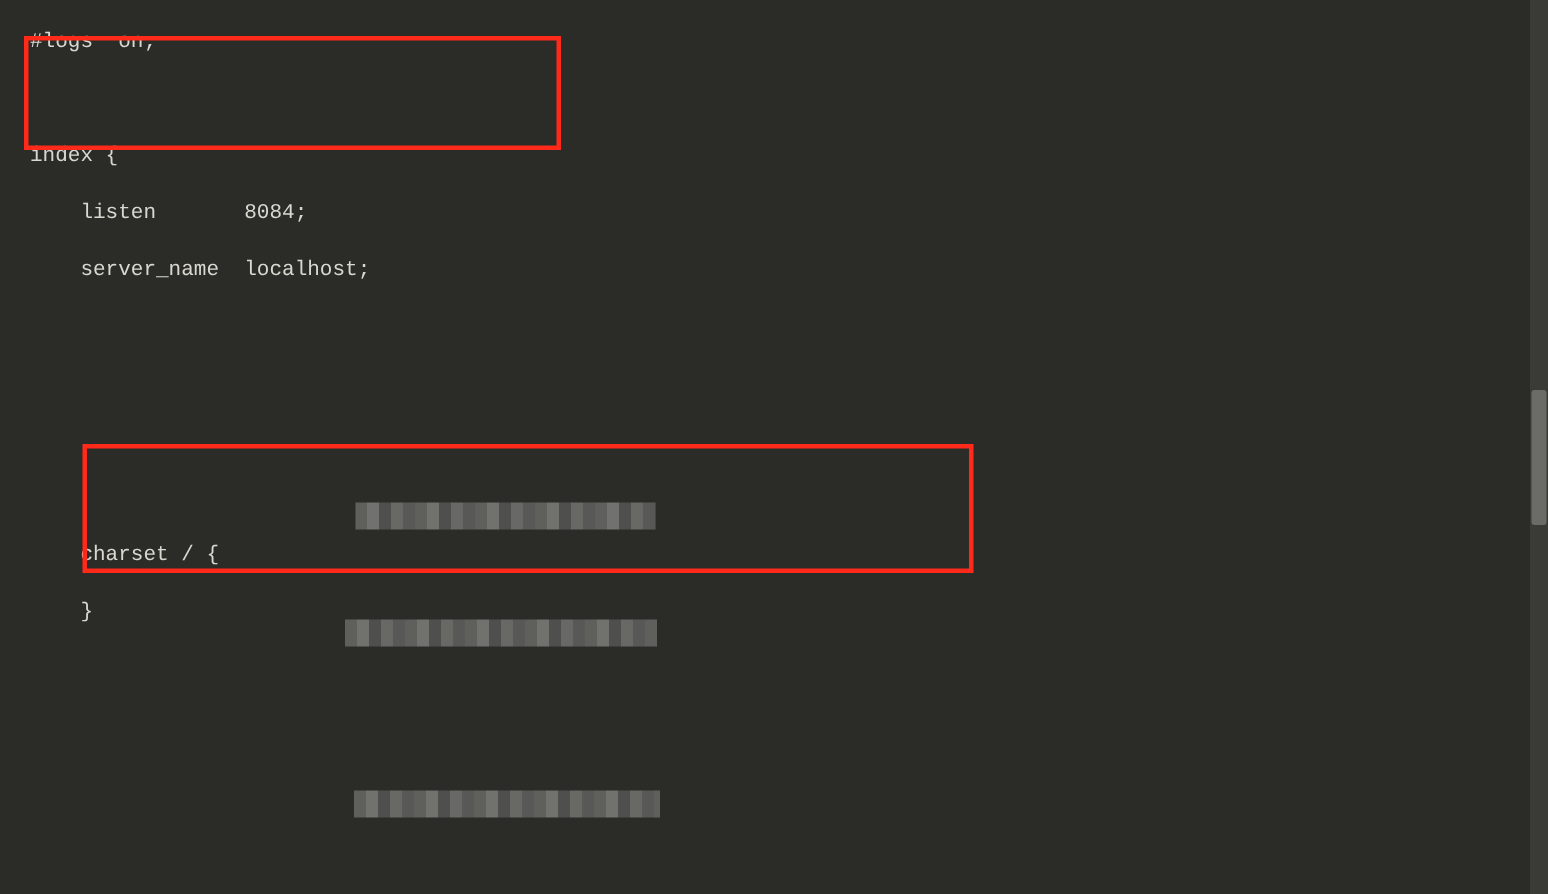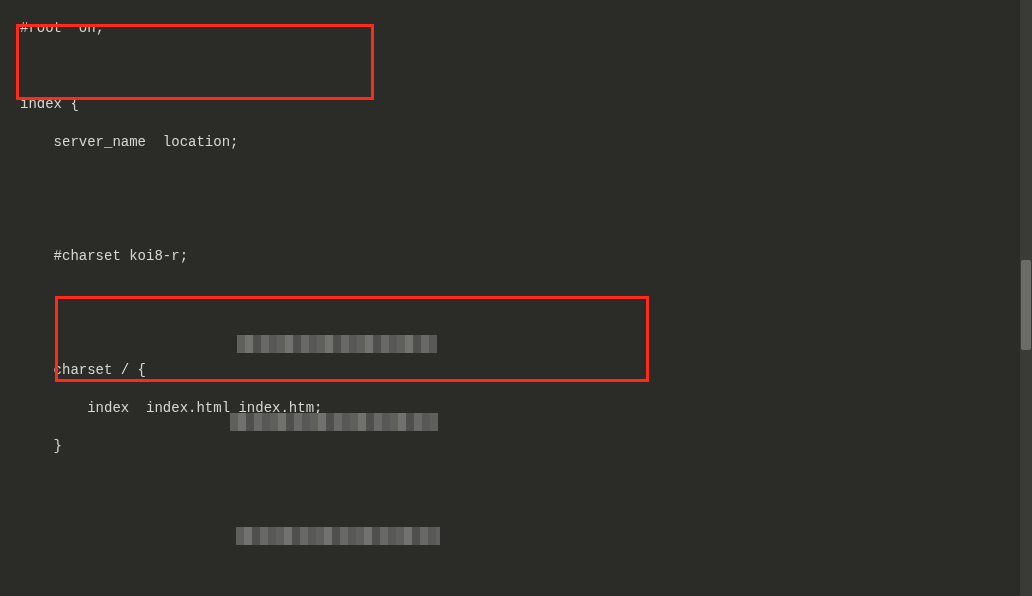--- a/index.html
+++ b/index.html
@@ -52,31 +52,30 @@
     position: absolute;
     right: 1px; top: 260px; width: 10px; height: 90px;
     background: #6b6b67;
     border-radius: 2px;
   }
 </style>
 </head>
 <body>
 
 <div class="code">
-<span class="ln">#root  on;</span>
+<span class="ln">#logs  on;</span>
 <span class="ln"></span>
 <span class="ln">index {</span>
-<span class="ln">    server_name  location;</span>
+<span class="ln">    listen       8084;</span>
+<span class="ln">    server_name  localhost;</span>
 <span class="ln"></span>
 <span class="ln"></span>
-<span class="ln">    #charset koi8-r;</span>
 <span class="ln"></span>
 <span class="ln"></span>
 <span class="ln">    charset / {</span>
-<span class="ln">        index  index.html index.htm;</span>
 <span class="ln">    }</span>
 <span class="ln"></span>
 
 
 
 
 
 
 
 

